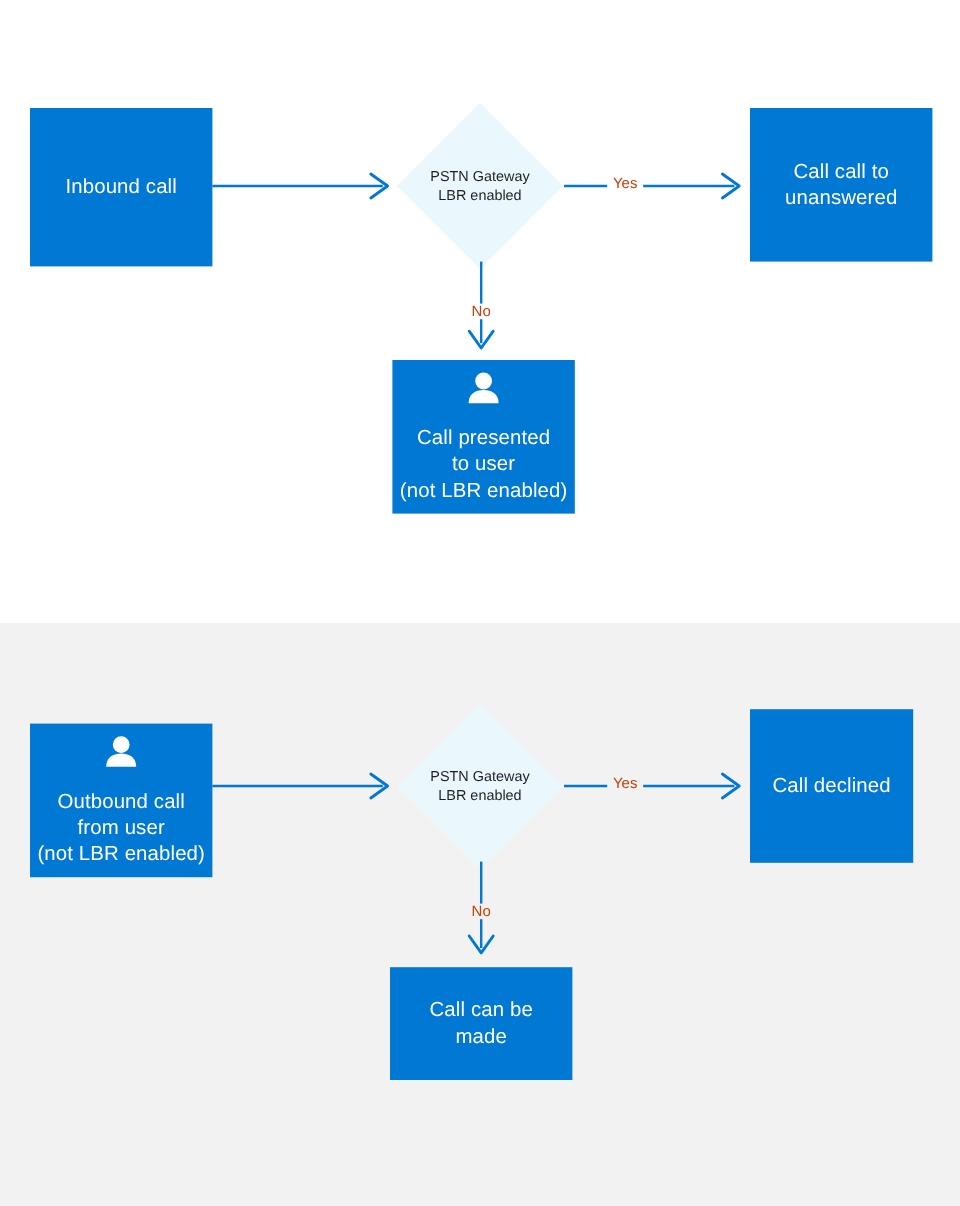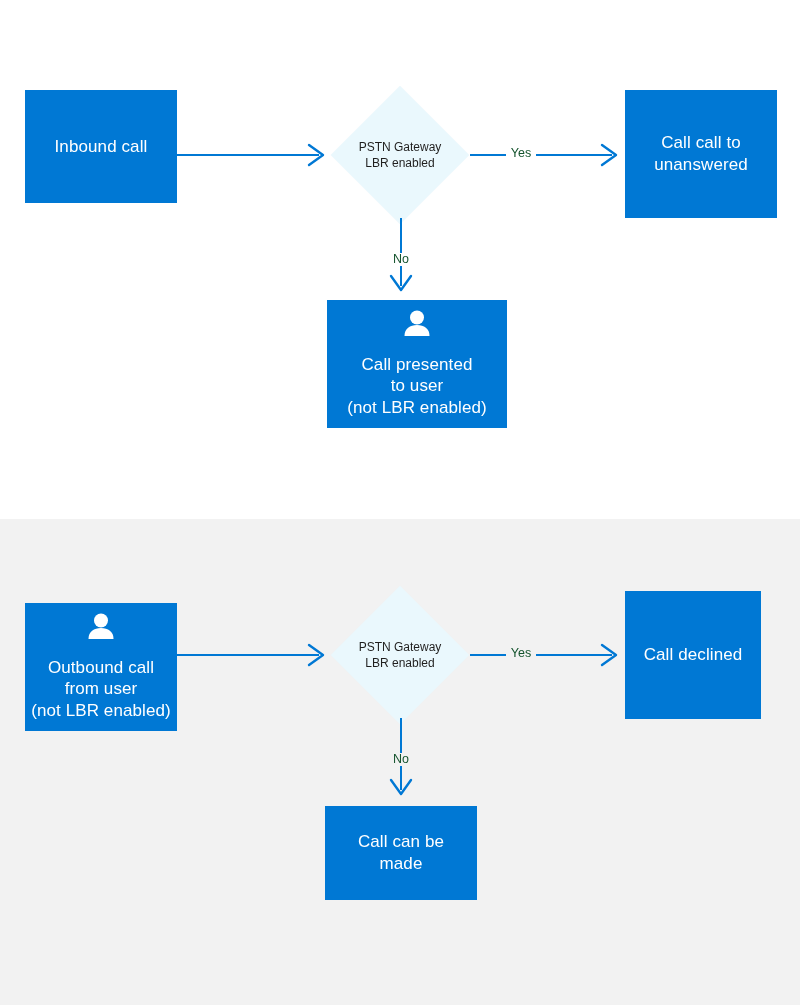--- a/index.html
+++ b/index.html
@@ -90,37 +90,37 @@
     position: absolute;
     pointer-events: none;
   }
   .connector svg {
     display: block;
     overflow: visible;
   }
   .edge-label {
     position: absolute;
     font-size: 12.5px;
-    color: #14532d;
+    color: #c2410c;
     background: transparent;
     text-align: center;
     line-height: 1;
   }
   .edge-label.on-white { background: #ffffff; }
   .edge-label.on-gray  { background: #f2f2f2; }
 </style>
 </head>
 <body>
 
 <div id="diagram-root">
 
   <div class="section-band band-top"></div>
   <div class="section-band band-bottom"></div>
 
-  <div class="node-box" style="left:25px; top:90px; width:152px; height:113px;">
+  <div class="node-box" style="left:25px; top:90px; width:152px; height:132px;">
     <span class="node-label">Inbound call</span>
   </div>
 
   <div class="connector" style="left:177px; top:140px; width:158px; height:30px;">
     <svg width="158" height="30" viewBox="0 0 158 30">
       <line x1="0" y1="15" x2="142" y2="15" stroke="#0078d4" stroke-width="2"></line>
       <polyline points="132,5 146,15 132,25" fill="none" stroke="#0078d4" stroke-width="2.4" stroke-linecap="round" stroke-linejoin="round"></polyline>
     </svg>
   </div>
 
@@ -144,21 +144,21 @@
   </div>
 
   <div class="connector" style="left:386px; top:218px; width:30px; height:82px;">
     <svg width="30" height="82" viewBox="0 0 30 82">
       <line x1="15" y1="0" x2="15" y2="68" stroke="#0078d4" stroke-width="2"></line>
       <polyline points="5,58 15,72 25,58" fill="none" stroke="#0078d4" stroke-width="2.4" stroke-linecap="round" stroke-linejoin="round"></polyline>
     </svg>
   </div>
   <div class="edge-label on-white" style="left:386px; top:253px; width:30px;">No</div>
 
-  <div class="node-box" style="left:327px; top:300px; width:180px; height:128px;">
+  <div class="node-box" style="left:327px; top:300px; width:152px; height:128px;">
     <span class="person-icon">
       <svg width="30" height="30" viewBox="0 0 30 30">
         <circle cx="15" cy="8.5" r="7" fill="#ffffff"></circle>
         <path d="M2.5 27 C2.5 19.5 8 16 15 16 C22 16 27.5 19.5 27.5 27 Z" fill="#ffffff"></path>
       </svg>
     </span>
     <span class="node-label">Call presented
 to user
 (not LBR enabled)</span>
   </div>

